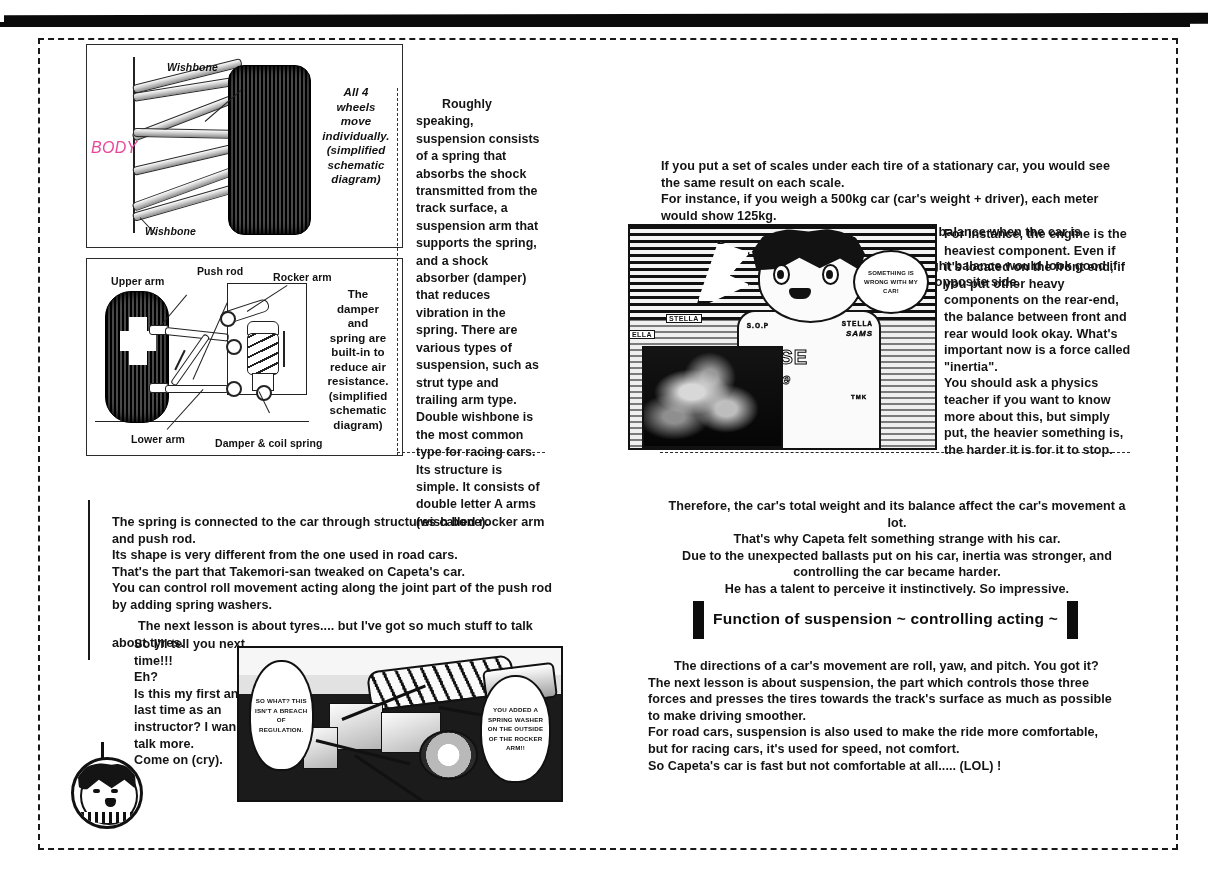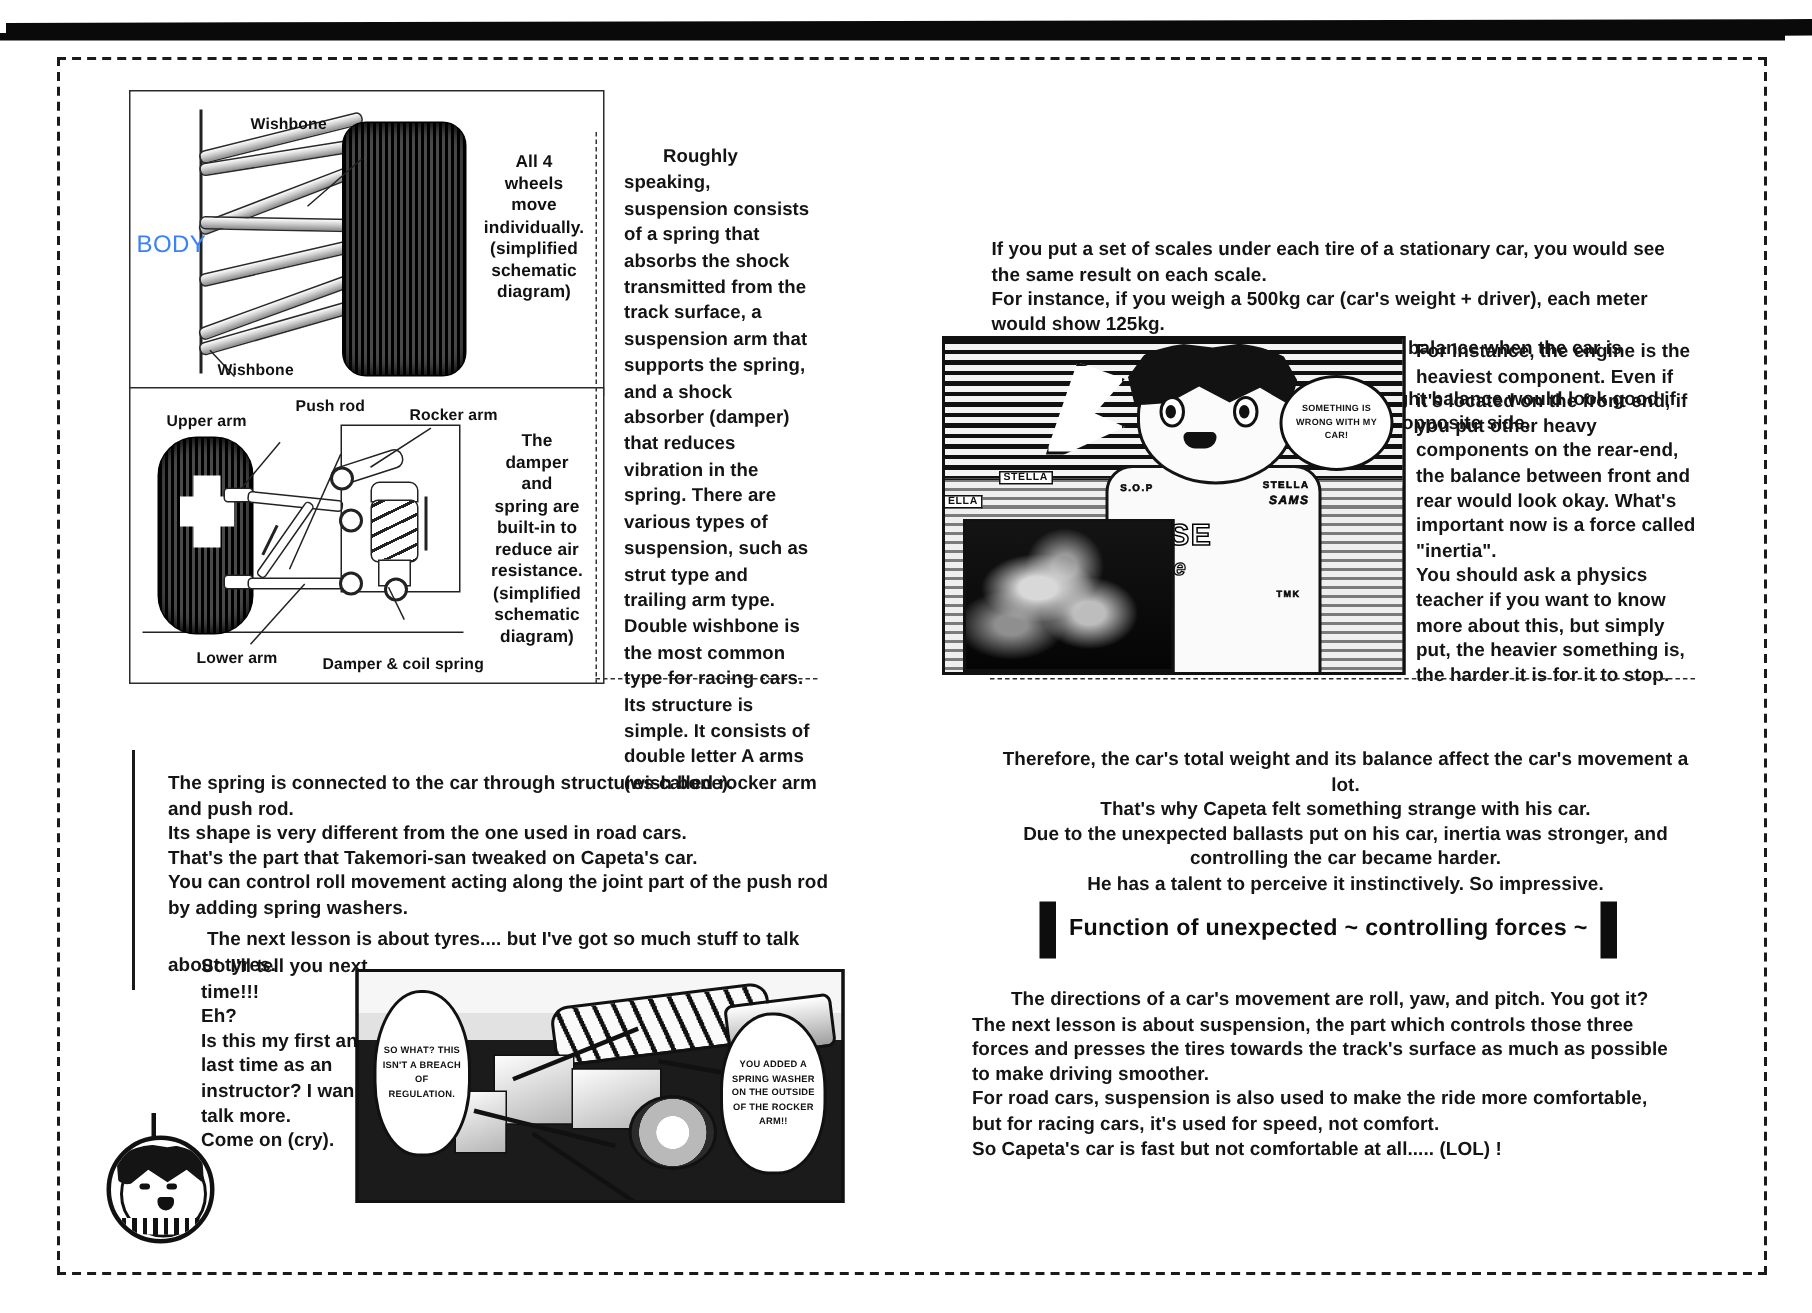--- a/index.html
+++ b/index.html
@@ -21,33 +21,33 @@
   
   #page-frame{
     left:38px;top:38px;width:1136px;height:808px;
     border:2px dashed #1a1a1a;
   }
 
   
   .diagram-panel{
     border:1.5px solid #2b2b2b;background:#fff;
   }
-  #diagram-panel-1{left:86px;top:60px;width:315px;height:202px;}
+  #diagram-panel-1{left:86px;top:44px;width:315px;height:202px;font-style:italic;}
   #diagram-panel-2{left:86px;top:258px;width:315px;height:196px;}
 
   .dg-caption{
     position:absolute;text-align:center;font-size:11.5px;line-height:14.5px;
     font-weight:600;color:#111;letter-spacing:.1px;
   }
   .dg-label{
     position:absolute;font-size:10.5px;font-weight:600;color:#111;
     white-space:nowrap;letter-spacing:.1px;
   }
   .dg-body{
-    position:absolute;font-size:16px;font-weight:500;color:#3b82f6;letter-spacing:.3px;
+    position:absolute;font-size:16px;font-weight:500;color:#ec4899;letter-spacing:.3px;
   }
 
   
   .tyre{
     position:absolute;border-radius:16px;background:#0f0f0f;
     background-image:repeating-linear-gradient(90deg,#000 0 2px,#4a4a4a 2px 4px);
     box-shadow:inset 0 6px 10px -4px #000, inset 0 -6px 10px -4px #000;
     border:1px solid #000;
   }
   .arm{
@@ -391,21 +391,21 @@
 <div class="abs" id="dash-div-right"></div>
 
 <div class="abs para" id="right-mid-text" style="white-space:pre-line;">Therefore, the car's total weight and its balance affect the car's movement a lot.
 That's why Capeta felt something strange with his car.
 Due to the unexpected ballasts put on his car, inertia was stronger, and controlling the car became harder.
 He has a talent to perceive it instinctively. So impressive.</div>
 
 <div class="abs" id="section-heading">
   <div class="head-bar" id="head-bar-left"></div>
   <div class="head-bar" id="head-bar-right"></div>
-  <div id="section-heading-text">Function of unexpected   ~ controlling forces ~</div>
+  <div id="section-heading-text">Function of suspension   ~ controlling acting ~</div>
 </div>
 
 <div class="abs para indent" id="right-bottom-text" style="white-space:pre-line;">The directions of a car's movement are roll, yaw, and pitch. You got it?
 The next lesson is about suspension, the part which controls those three forces and presses the tires towards the track's surface as much as possible to make driving smoother.
 For road cars, suspension is also used to make the ride more comfortable, but for racing cars, it's used for speed, not comfort.
 So Capeta's car is fast but not comfortable at all..... (LOL) !</div>
 
 <div class="abs" id="vbar-bottom-left"></div>
 
 <div class="abs para" id="bottom-left-text" style="white-space:pre-line;">The spring is connected to the car through structures called rocker arm and push rod.

